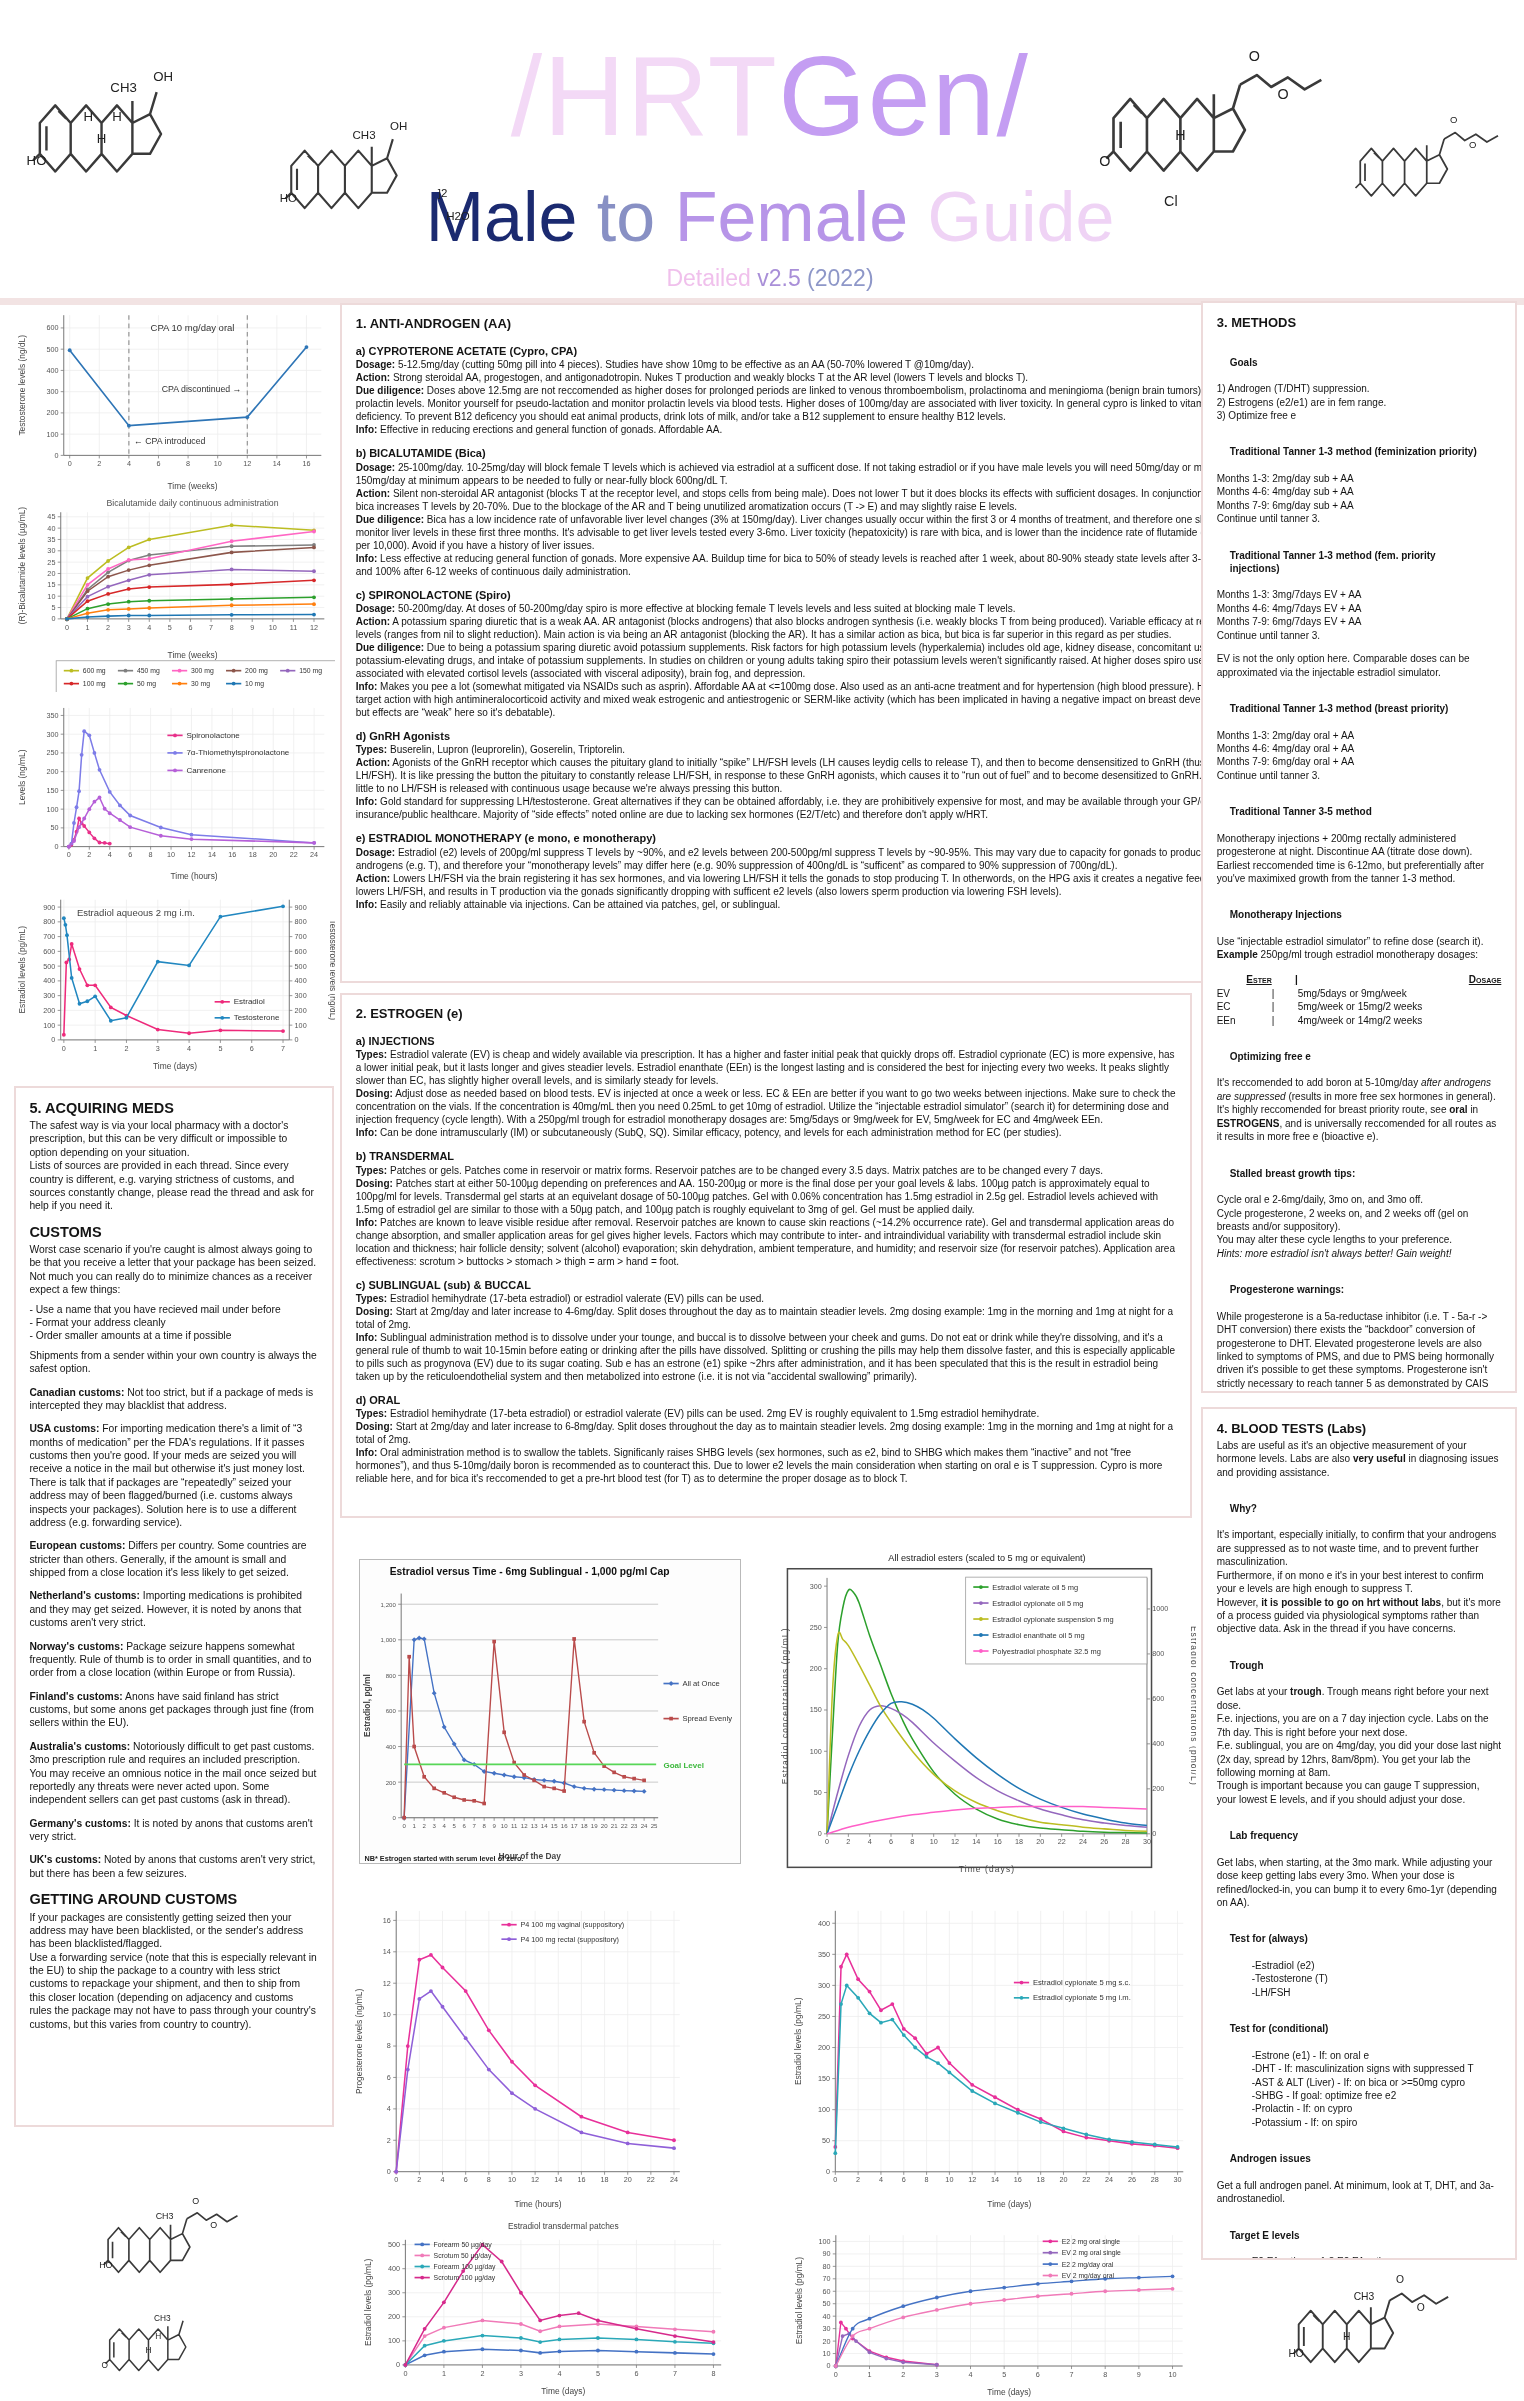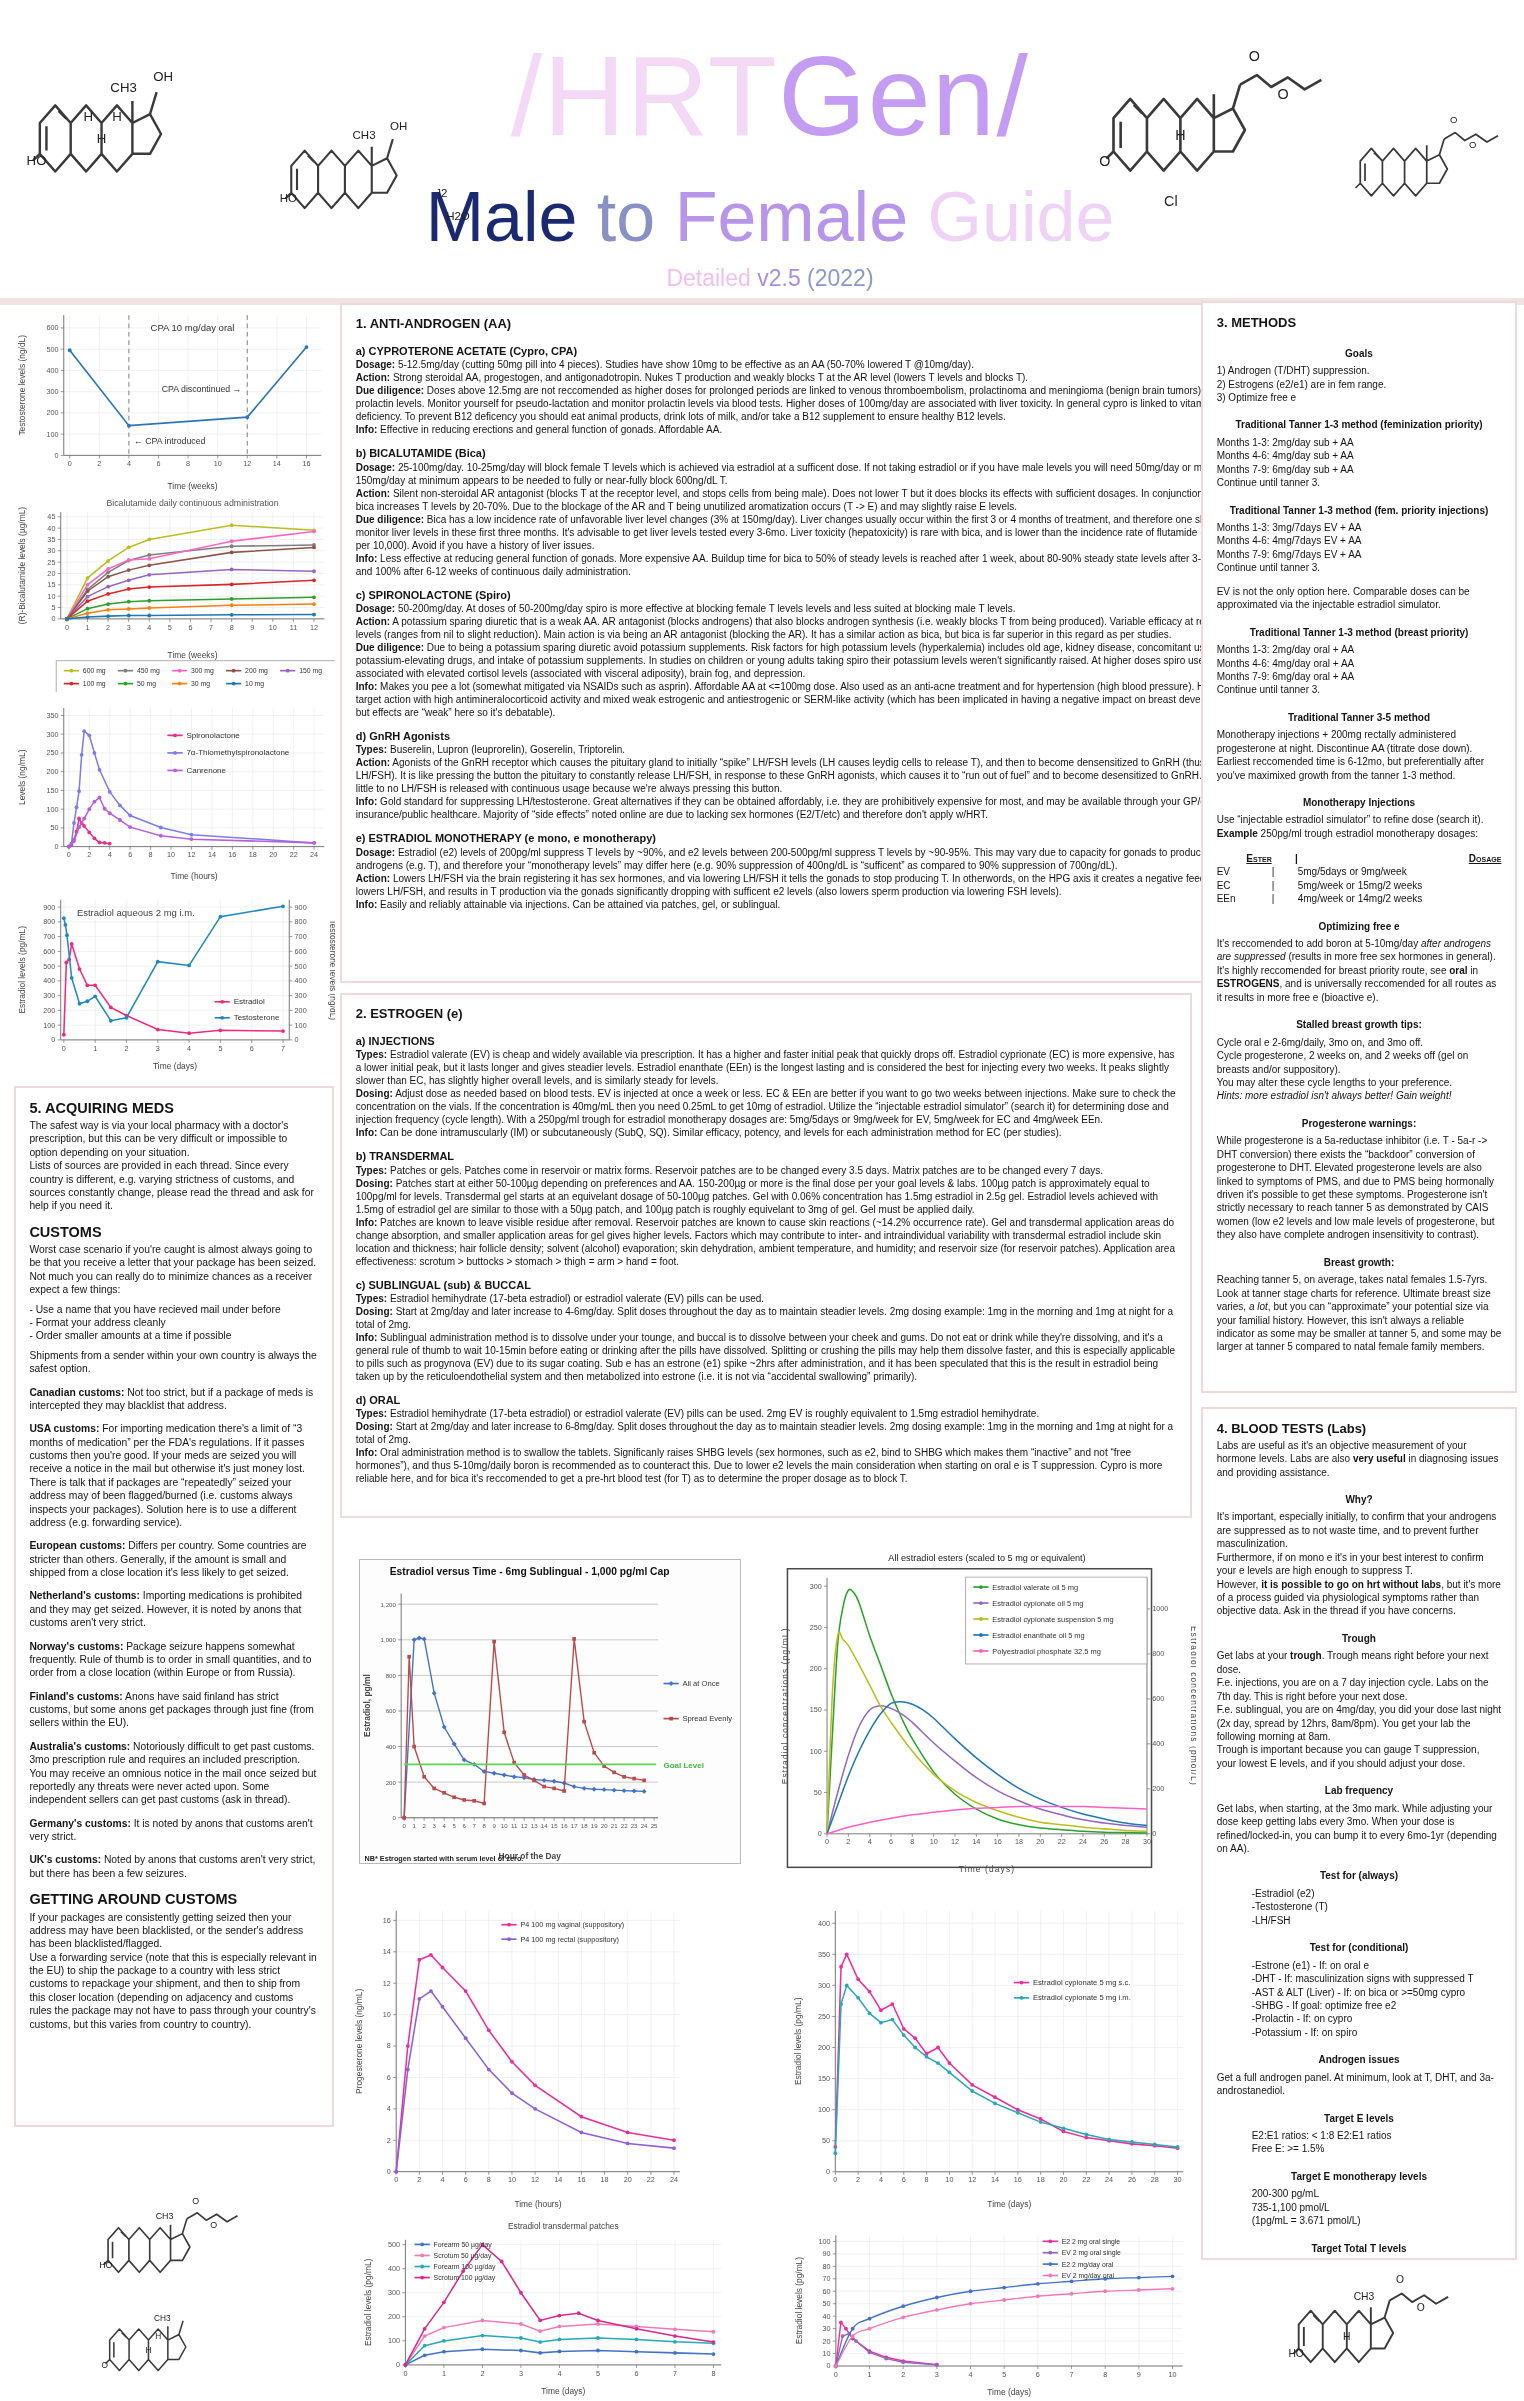--- a/index.html
+++ b/index.html
@@ -9,21 +9,21 @@
   #subtitle-line{top:177px;font-size:70px;}
   #detail-line{top:265px;font-size:23px;}
   #divider{position:absolute;left:0;top:298px;width:1525px;height:6.9px;background:#f2e3e3;}
   .box{position:absolute;background:#fff;border:2.3px solid #eddada;box-sizing:border-box;padding:10.7px 13.7px;overflow:hidden;color:#141414;}
   .midsec{font-size:10px;line-height:1.30;}
   .sidesec{font-size:10px;line-height:1.345;}
   .leftsec{font-size:10.3px;line-height:1.30;}
   .h1{font-size:13px;font-weight:bold;margin:0 0 1.5px 0;}
   .leftsec .h1{font-size:14.5px;}
   .h2{font-size:11px;font-weight:bold;margin:0;}
-  .h3{font-weight:bold;margin:4px;text-align:center;}
+  .h3{font-weight:bold;margin:13px;}
   .p{margin:0;}
   .gap{height:10px;}
   .ind{padding-left:35px;}
   .mtable{margin:1.5px 0 0 0;}
   .trow{display:flex;}
   .thead{font-variant:small-caps;font-weight:bold;text-decoration:underline;text-align:right;}
   .tc1{width:55px;}
   .tsep{width:26px;}
   .tc2{flex:1;}
   .chart{position:absolute;}

